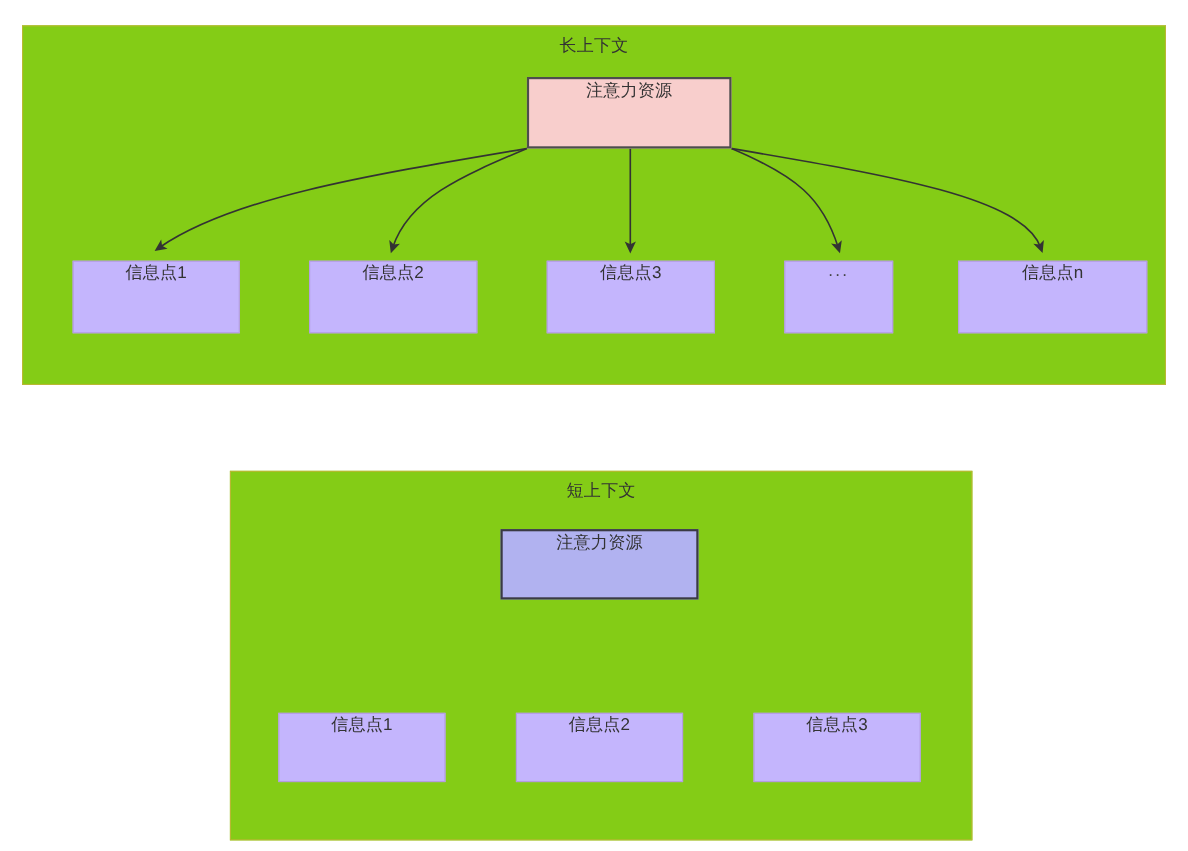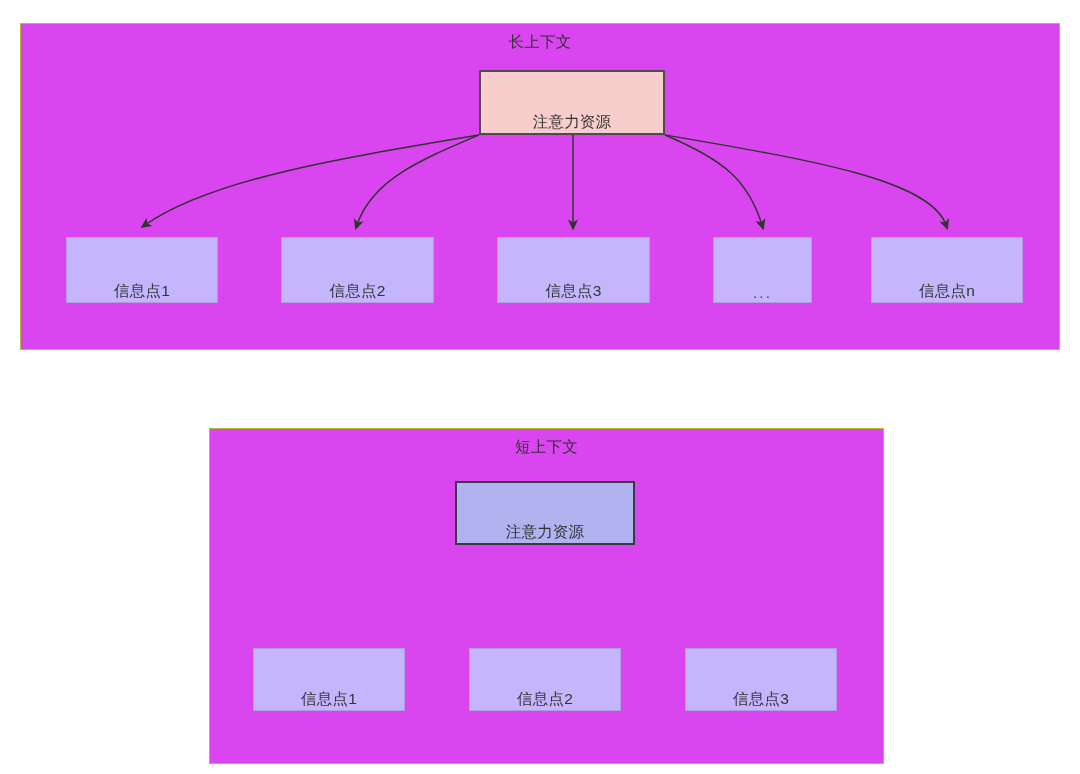--- a/index.html
+++ b/index.html
@@ -23,21 +23,21 @@
   .svg-layer {
     position: absolute;
     left: 0;
     top: 0;
     width: 1080px;
     height: 774px;
     pointer-events: none;
   }
   .group-box {
     position: absolute;
-    background: #d946ef;
+    background: #84cc16;
     border: 1.6px solid #b8b832;
     box-sizing: border-box;
     text-decoration: underline;
   }
   #group-long {
     left: 20px;
     top: 23px;
     width: 1040px;
     height: 327px;
   }
@@ -55,21 +55,21 @@
     text-align: center;
     font-size: 15.5px;
     color: #333333;
     line-height: 20px;
     letter-spacing: 0.2px;
   }
   .node {
     position: absolute;
     box-sizing: border-box;
     display: flex;
-    align-items: flex-end;
+    align-items: flex-start;
     justify-content: center;
     font-size: 15.5px;
     letter-spacing: 0.2px;
     color: #333333;
   }
   .node-attention-long {
     background: #f8cecc;
     border: 2.2px solid #4d4d4d;
     color: #333333;
   }
@@ -135,21 +135,21 @@
   </div>
 
   <div class="node node-info" style="left:497px; top:237px; width:153px; height:66px;">
     <span>信息点3</span>
   </div>
 
   <div class="node node-info" style="left:713px; top:237px; width:99px; height:66px;">
     <span class="node-ellipsis">...</span>
   </div>
 
-  <div class="node node-info" style="left:871px; top:237px; width:152px; height:66px;">
+  <div class="node node-info" style="left:871px; top:237px; width:172px; height:66px;">
     <span>信息点n</span>
   </div>
 
   <div class="group-box" id="group-short">
     <div class="group-title">短上下文</div>
   </div>
 
   <div class="node node-attention-short" style="left:455px; top:481px; width:180px; height:64px;">
     <span>注意力资源</span>
   </div>

